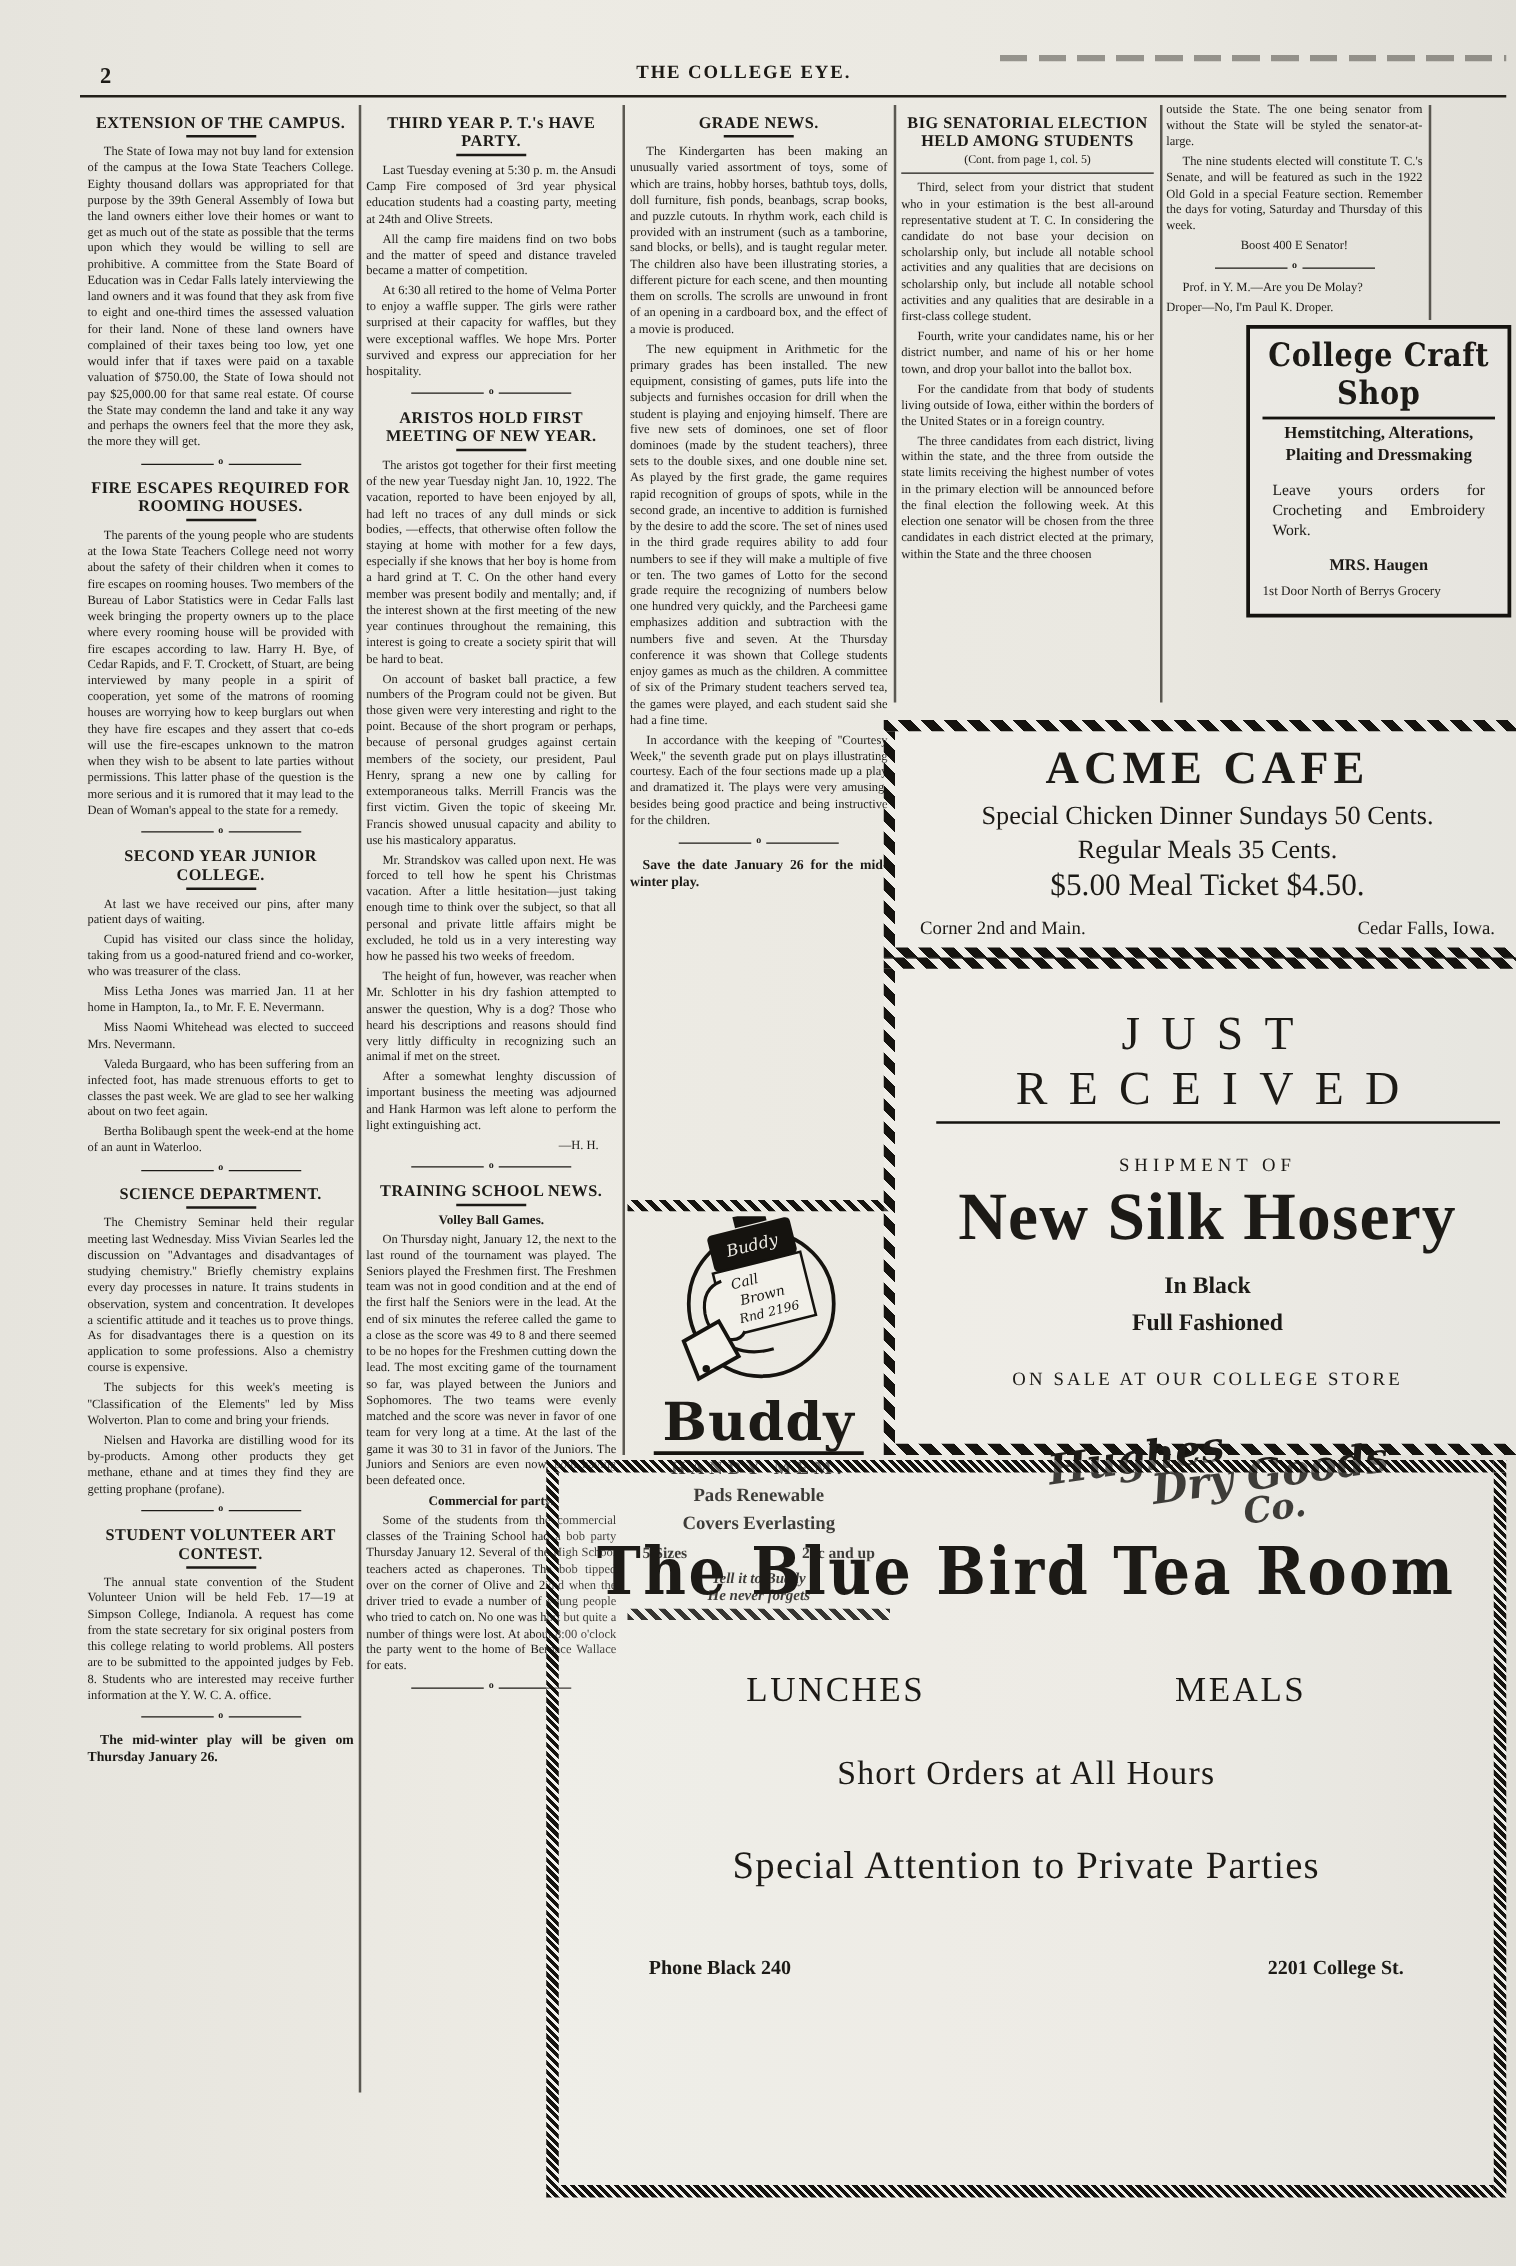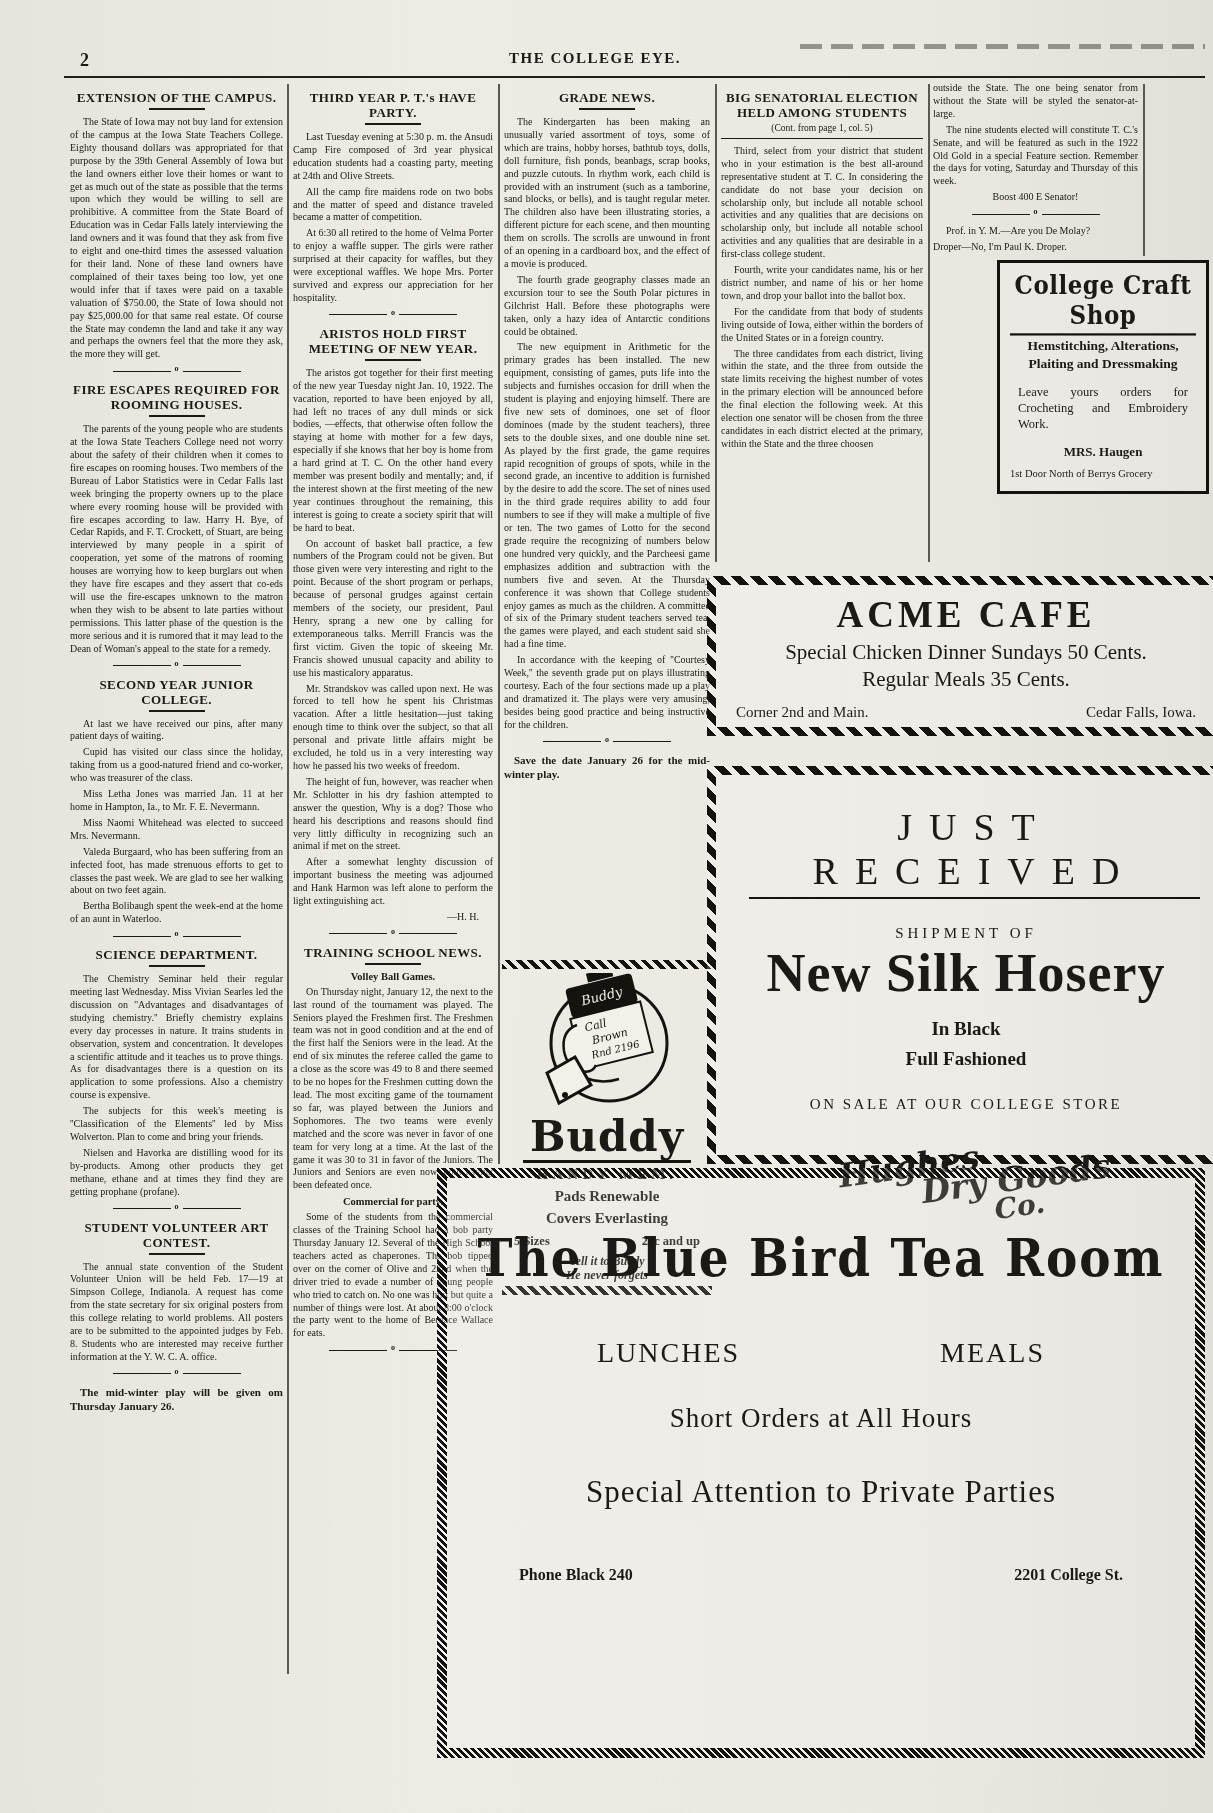--- a/index.html
+++ b/index.html
@@ -151,21 +151,21 @@
     </div>
     <article class="article">
       <p class="notice">The mid-winter play will be given om Thursday January 26.</p>
     </article>
   </div>
 <div class="abs col" style="left:293px;top:82px;width:200px;">
     <article class="article">
       <h2 class="headline">THIRD YEAR P. T.'s HAVE PARTY.</h2>
       <div class="head-rule"></div>
       <p class="para">Last Tuesday evening at 5:30 p. m. the Ansudi Camp Fire composed of 3rd year physical education students had a coasting party, meeting at 24th and Olive Streets.</p>
-      <p class="para">All the camp fire maidens rode on two bobs and the matter of speed and distance traveled became a matter of competition.</p>
+      <p class="para">All the camp fire maidens find on two bobs and the matter of speed and distance traveled became a matter of competition.</p>
       <p class="para">At 6:30 all retired to the home of Velma Porter to enjoy a waffle supper. The girls were rather surprised at their capacity for waffles, but they were exceptional waffles. We hope Mrs. Porter survived and express our appreciation for her hospitality.</p>
     </article>
     <div class="divider">
       <span class="dl"></span>
       <span class="do">o</span>
       <span class="dl"></span>
     </div>
     <article class="article">
       <h2 class="headline">ARISTOS HOLD FIRST MEETING OF NEW YEAR.</h2>
       <div class="head-rule"></div>
@@ -193,21 +193,20 @@
       <span class="dl"></span>
       <span class="do">o</span>
       <span class="dl"></span>
     </div>
   </div>
 <div class="abs col" style="left:504px;top:82px;width:206px;">
     <article class="article">
       <h2 class="headline">GRADE NEWS.</h2>
       <div class="head-rule"></div>
       <p class="para">The Kindergarten has been making an unusually varied assortment of toys, some of which are trains, hobby horses, bathtub toys, dolls, doll furniture, fish ponds, beanbags, scrap books, and puzzle cutouts. In rhythm work, each child is provided with an instrument (such as a tamborine, sand blocks, or bells), and is taught regular meter. The children also have been illustrating stories, a different picture for each scene, and then mounting them on scrolls. The scrolls are unwound in front of an opening in a cardboard box, and the effect of a movie is produced.</p>
-      <p class="para">The fourth grade geography classes made an excursion tour to see the South Polar pictures in Gilchrist Hall. Before these photographs were taken, only a hazy idea of Antarctic conditions could be obtained.</p>
       <p class="para">The new equipment in Arithmetic for the primary grades has been installed. The new equipment, consisting of games, puts life into the subjects and furnishes occasion for drill when the student is playing and enjoying himself. There are five new sets of dominoes, one set of floor dominoes (made by the student teachers), three sets to the double sixes, and one double nine set. As played by the first grade, the game requires rapid recognition of groups of spots, while in the second grade, an incentive to addition is furnished by the desire to add the score. The set of nines used in the third grade requires ability to add four numbers to see if they will make a multiple of five or ten. The two games of Lotto for the second grade require the recognizing of numbers below one hundred very quickly, and the Parcheesi game emphasizes addition and subtraction with the numbers five and seven. At the Thursday conference it was shown that College students enjoy games as much as the children. A committee of six of the Primary student teachers served tea, the games were played, and each student said she had a fine time.</p>
       <p class="para">In accordance with the keeping of ''Courtesy Week,'' the seventh grade put on plays illustrating courtesy. Each of the four sections made up a play and dramatized it. The plays were very amusing, besides being good practice and being instructive for the children.</p>
     </article>
     <div class="divider">
       <span class="dl"></span>
       <span class="do">o</span>
       <span class="dl"></span>
     </div>
     <article class="article">
       <p class="notice">Save the date January 26 for the mid-winter play.</p>
@@ -283,20 +282,21 @@
   <div class="craft-line" style="margin-top:2px;">Plaiting and Dressmaking</div>
   <div class="craft-body">Leave yours orders for Crocheting and Embroidery Work.</div>
   <div class="craft-name">MRS. Haugen</div>
   <div class="craft-foot">1st Door North of Berrys Grocery</div>
 </div>
 
 <div class="abs diamond acme" style="left:707px;top:576px;width:468px;">
   <div class="acme-title">ACME CAFE</div>
   <div class="acme-l1">Special Chicken Dinner Sundays 50 Cents.</div>
   <div class="acme-l2">Regular Meals 35 Cents.</div>
+  <div class="acme-l3">$5.00 Meal Ticket $4.50.</div>
   <div class="acme-row">
     <span>Corner 2nd and Main.</span>
     <span>Cedar Falls, Iowa.</span>
   </div>
 </div>
 
 <div class="abs diamond jr" style="left:707px;top:766px;width:468px;height:340px;">
   <div><span class="jr-heading">JUST RECEIVED</span></div>
   <div class="jr-sub">SHIPMENT OF</div>
   <div class="jr-product">New Silk Hosery</div>

